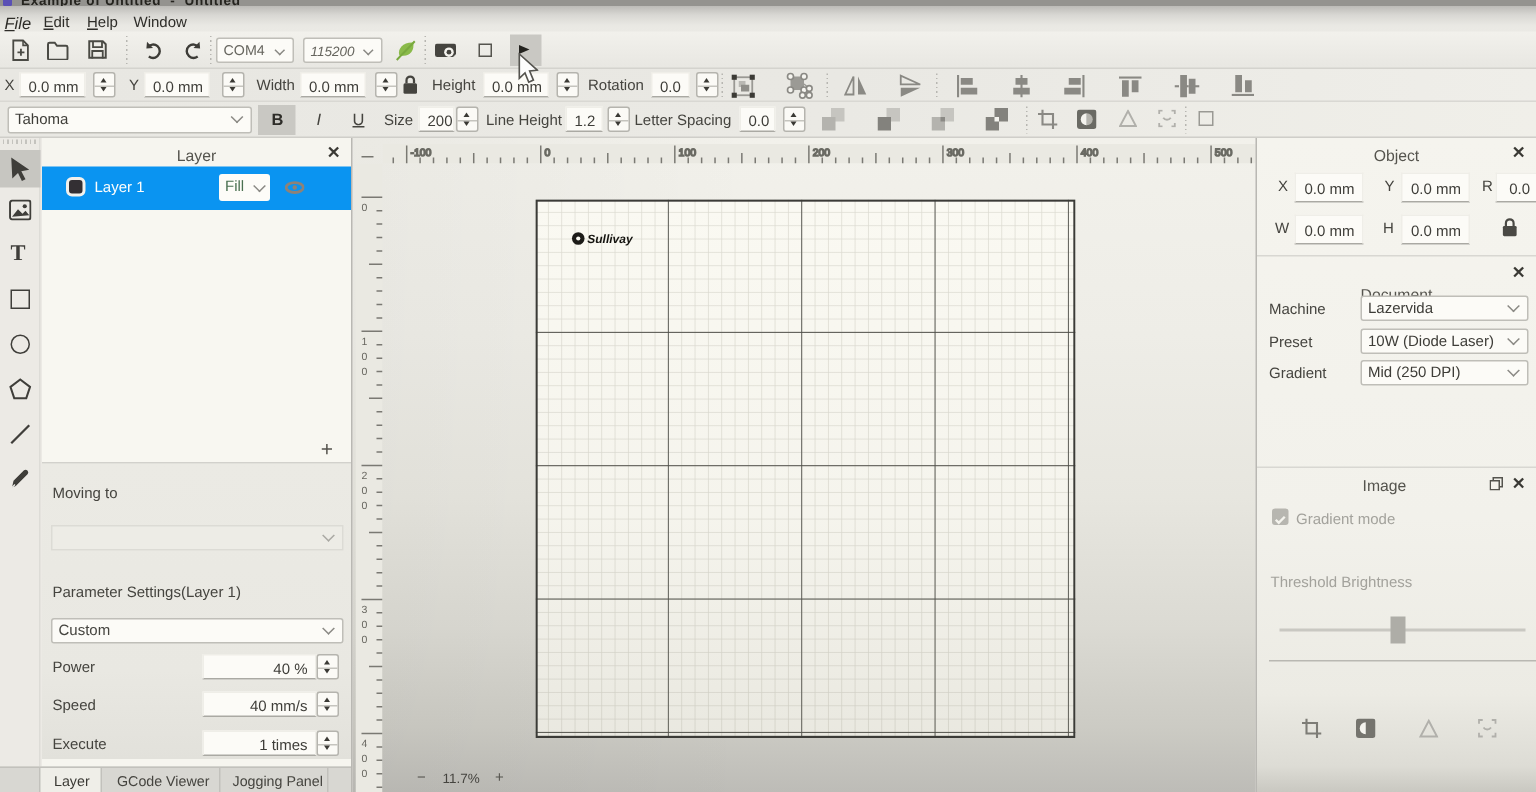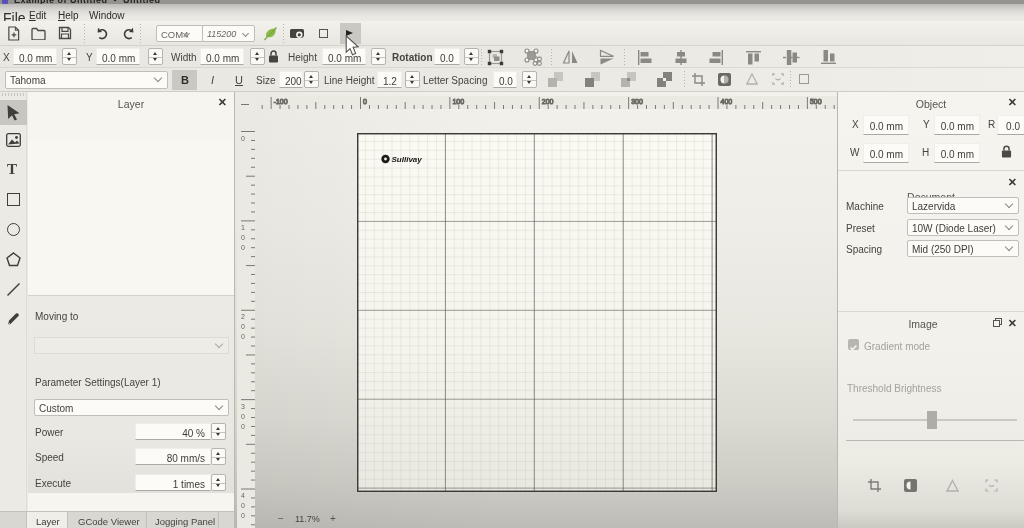--- a/index.html
+++ b/index.html
@@ -24,21 +24,21 @@
 </head>
 <body>
 <div id="app">
 
   <div class="abs" style="left:0;top:0;width:1024px;height:4px;background:#94938f;overflow:hidden;">
     <div class="abs" style="left:2px;top:-2px;width:6px;height:6px;background:#5a50b5;border-radius:1px;"></div>
     <div class="abs" style="left:14px;top:-5px;font-size:9px;font-weight:bold;color:#25241f;letter-spacing:0.5px;filter:blur(0.3px);">Example of Untitled &nbsp;-&nbsp; Untitled</div>
   </div>
 
   <div class="abs" style="left:0;top:4px;width:1024px;height:17px;background:linear-gradient(180deg,#bcbbb7 0%,#d8d7d3 35%,#e9e8e3 75%,#ebeae5 100%);">
-    <div class="abs" style="left:3px;top:6px;font-size:14px;color:#2e2d29;"><span style="text-decoration:underline">F</span>ile</div>
+    <div class="abs" style="left:3px;top:6px;font-size:11px;color:#2e2d29;font-style:italic;"><span style="text-decoration:underline">F</span>ile</div>
     <div class="abs" style="left:29px;top:6px;font-size:10px;color:#2e2d29;"><span style="text-decoration:underline">E</span>dit</div>
     <div class="abs" style="left:58px;top:6px;font-size:10px;color:#2e2d29;"><span style="text-decoration:underline">H</span>elp</div>
     <div class="abs" style="left:89px;top:6px;font-size:10px;color:#2e2d29;">Window</div>
   </div>
 
   <div class="abs" style="left:0;top:21px;width:1024px;height:25px;background:linear-gradient(180deg,#f2f1ec,#e8e7e2);border-bottom:1px solid #d4d3ce;">
 
     <svg class="abs" style="left:7px;top:5px;" width="13" height="15" viewBox="0 0 14 16">
       <path d="M2 1 h7 l3.5 3.5 V15 H2 Z" fill="none" stroke="#4a4a44" stroke-width="1.3"></path>
       <path d="M9 1 v3.5 h3.5" fill="none" stroke="#4a4a44" stroke-width="1.1"></path>
@@ -56,21 +56,21 @@
     <svg class="abs" style="left:95px;top:6px;" width="14" height="13" viewBox="0 0 14 13">
       <path d="M3.5 4.5 C5 2.5 8 2 10 3.8 c2 1.8 2 4.8 0 6.6 c-1.6 1.4-4 1.5-5.8.3" fill="none" stroke="#3d3c37" stroke-width="1.6"></path>
       <path d="M3 .8 L2.6 5.4 7 5 Z" fill="#3d3c37"></path>
     </svg>
     <svg class="abs" style="left:122px;top:6px;" width="14" height="13" viewBox="0 0 14 13">
       <path d="M10.5 4.5 C9 2.5 6 2 4 3.8 c-2 1.8-2 4.8 0 6.6 c1.6 1.4 4 1.5 5.8.3" fill="none" stroke="#3d3c37" stroke-width="1.6"></path>
       <path d="M11 .8 L11.4 5.4 7 5 Z" fill="#3d3c37"></path>
     </svg>
     <div class="vsep" style="left:140px;top:3px;height:19px;"></div>
 
-    <div class="combo" style="left:144px;top:4px;width:52px;height:17px;margin-left:12px;">
+    <div class="combo" style="left:144px;top:4px;width:52px;height:17px;">
         <span class="tx" style="font-size:9.5px;">COM4</span>
       </div>
     <div class="chev" style="left:184px;top:15px;width:5px;height:5px;border-width:1.2px;"></div>
     <div class="combo" style="left:202px;top:4px;width:53px;height:17px;font-style:italic;">
         <span class="tx">115200</span>
       </div>
     <div class="chev" style="left:243px;top:15px;width:5px;height:5px;border-width:1.2px;"></div>
 
     <svg class="abs" style="left:263px;top:4px;" width="16" height="17" viewBox="0 0 16 17">
       <path d="M3.2 11.8 C1.8 7.5 6 3 12.5 3.4 C13.5 9.5 9.5 13.5 3.2 11.8 Z" fill="#8aba4a"></path>
@@ -118,21 +118,21 @@
       <rect x="1" y="5.5" width="9" height="7" rx="1" fill="#45443f"></rect>
       <path d="M3 5.5 V3.5 a2.5 2.5 0 0 1 5 0 V5.5" fill="none" stroke="#45443f" stroke-width="1.5"></path>
     </svg>
     <div class="lbl" style="left:288px;top:7px;">Height</div>
     <div class="fld" style="left:322px;top:2px;width:44px;height:17px;">
         <span class="fldtx">0.0 mm</span>
       </div>
     <div class="spin" style="left:371px;top:2px;height:17px;">
         <span class="mid"></span>
       </div>
-    <div class="lbl" style="left:392px;top:7px;font-weight:bold;">Rotation</div>
+    <div class="lbl" style="left:392px;top:7px;">Rotation</div>
     <div class="fld" style="left:434px;top:2px;width:26px;height:17px;">
         <span class="fldtx">0.0</span>
       </div>
     <div class="spin" style="left:464px;top:2px;height:17px;">
         <span class="mid"></span>
       </div>
 
     <div class="vsep" style="left:481px;top:3px;height:17px;"></div>
     <svg class="abs" style="left:487px;top:3px;" width="17" height="17" viewBox="0 0 17 17">
       <rect x="2.5" y="2.5" width="12" height="12" fill="none" stroke="#9a9994" stroke-width="1.2"></rect>
@@ -483,45 +483,57 @@
     <svg class="abs" style="left:6px;top:220px;" width="15" height="15" viewBox="0 0 15 15">
       <path d="M2 13 L4.5 12 L12.5 4 A1.8 1.8 0 0 0 10 1.5 L3 8.5 Z" fill="#3f3e3a"></path>
       <path d="M2 13 L4 11" stroke="#f4f3ee" stroke-width="0.8"></path>
     </svg>
   </div>
 
   <div class="abs" id="leftpanel" style="left:28px;top:92px;width:206px;height:419px;background:#f6f5ef;">
     <div class="hdr" style="left:0;top:6px;width:100%;">Layer</div>
     <div class="xbtn" style="right:7px;top:5px;">✕</div>
 
+    <div class="abs" style="left:0;top:19px;width:206px;height:29px;background:#0a94f1;">
+      <div class="abs" style="left:16px;top:7px;width:13px;height:13px;background:#332f33;border:2px solid #f2f1ec;border-radius:4px;"></div>
+      <div class="abs" style="left:35px;top:9px;font-size:10px;color:#fdfdfb;">Layer 1</div>
+      <div class="abs" style="left:118px;top:5px;width:34px;height:18px;background:#fdfcf8;border-radius:2px;">
+        <span class="abs" style="left:4px;top:3px;font-size:10px;color:#4a7050;">Fill</span>
+        <span class="chev" style="right:4px;margin-top:-4px;border-color:#8a8984;"></span>
+      </div>
+      <svg class="abs" style="left:162px;top:9px;" width="13" height="10" viewBox="0 0 13 10">
+        <ellipse cx="6.5" cy="5" rx="5.7" ry="3.3" fill="none" stroke="#8d8278" stroke-width="1.9"></ellipse>
+        <circle cx="6.5" cy="5" r="1.5" fill="#8d8278"></circle>
+      </svg>
+    </div>
 
     <div class="abs" style="left:0;top:48px;width:206px;height:173px;background:#f8f7f1;">
       <div class="abs" style="right:12px;bottom:6px;font-size:14px;color:#55544e;">+</div>
     </div>
 
-    <div class="abs" style="left:0;top:203px;width:206px;height:198px;background:linear-gradient(180deg,#ebeae4 0%,#e9e8e2 70%,#e2e1db 100%);border-top:1px solid #d2d1cc;">
+    <div class="abs" style="left:0;top:216px;width:206px;height:198px;background:linear-gradient(180deg,#ebeae4 0%,#e9e8e2 70%,#e2e1db 100%);border-top:1px solid #d2d1cc;">
       <div class="lbl" style="left:7px;top:16px;">Moving to</div>
       <div class="abs" style="left:6px;top:41px;width:195px;height:17px;background:#edece6;border:1px solid #dcdbd5;">
         <span class="chev" style="border-color:#a9a8a2;"></span>
       </div>
       <div class="lbl" style="left:7px;top:82px;">Parameter Settings(Layer 1)</div>
       <div class="combo" style="left:6px;top:103px;width:195px;height:17px;">
           <span class="tx" style="font-size:10px;color:#45443f;">Custom</span>
           <span class="chev"></span>
         </div>
       <div class="lbl" style="left:7px;top:132px;">Power</div>
       <div class="fld" style="left:107px;top:127px;width:76px;height:17px;">
           <span class="abs" style="right:5px;top:4px;">40 %</span>
         </div>
       <div class="spin" style="left:183px;top:127px;height:17px;">
           <span class="mid"></span>
         </div>
       <div class="lbl" style="left:7px;top:157px;">Speed</div>
       <div class="fld" style="left:107px;top:152px;width:76px;height:17px;">
-          <span class="abs" style="right:5px;top:4px;">80 mm/s</span>
+          <span class="abs" style="right:5px;top:4px;">40 mm/s</span>
         </div>
       <div class="spin" style="left:183px;top:152px;height:17px;">
           <span class="mid"></span>
         </div>
       <div class="lbl" style="left:7px;top:183px;">Execute</div>
       <div class="fld" style="left:107px;top:178px;width:76px;height:17px;">
           <span class="abs" style="right:5px;top:4px;">1 times</span>
         </div>
       <div class="spin" style="left:183px;top:178px;height:17px;">
           <span class="mid"></span>
@@ -574,21 +586,21 @@
     <div class="lbl" style="left:8px;top:110px;">Machine</div>
     <div class="combo" style="left:69px;top:105px;width:112px;height:17px;">
         <span class="tx" style="font-size:10px;color:#3e3d38;">Lazervida</span>
         <span class="chev"></span>
       </div>
     <div class="lbl" style="left:8px;top:132px;">Preset</div>
     <div class="combo" style="left:69px;top:127px;width:112px;height:17px;">
         <span class="tx" style="font-size:10px;color:#3e3d38;">10W (Diode Laser)</span>
         <span class="chev"></span>
       </div>
-    <div class="lbl" style="left:8px;top:153px;">Spacing</div>
+    <div class="lbl" style="left:8px;top:153px;">Gradient</div>
     <div class="combo" style="left:69px;top:148px;width:112px;height:17px;">
         <span class="tx" style="font-size:10px;color:#3e3d38;">Mid (250 DPI)</span>
         <span class="chev"></span>
       </div>
     <div class="abs" style="left:0;top:219px;width:187px;height:1px;background:#d8d7d2;"></div>
 
     <div class="hdr" style="left:0;top:226px;width:170px;">Image</div>
     <svg class="abs" style="right:22px;top:226px;" width="9" height="9" viewBox="0 0 9 9">
       <rect x="2.5" y="0.5" width="6" height="6" fill="none" stroke="#55544e" stroke-width="1"></rect>
       <rect x="0.5" y="2.5" width="6" height="6" fill="#f4f3ed" stroke="#55544e" stroke-width="1"></rect>

